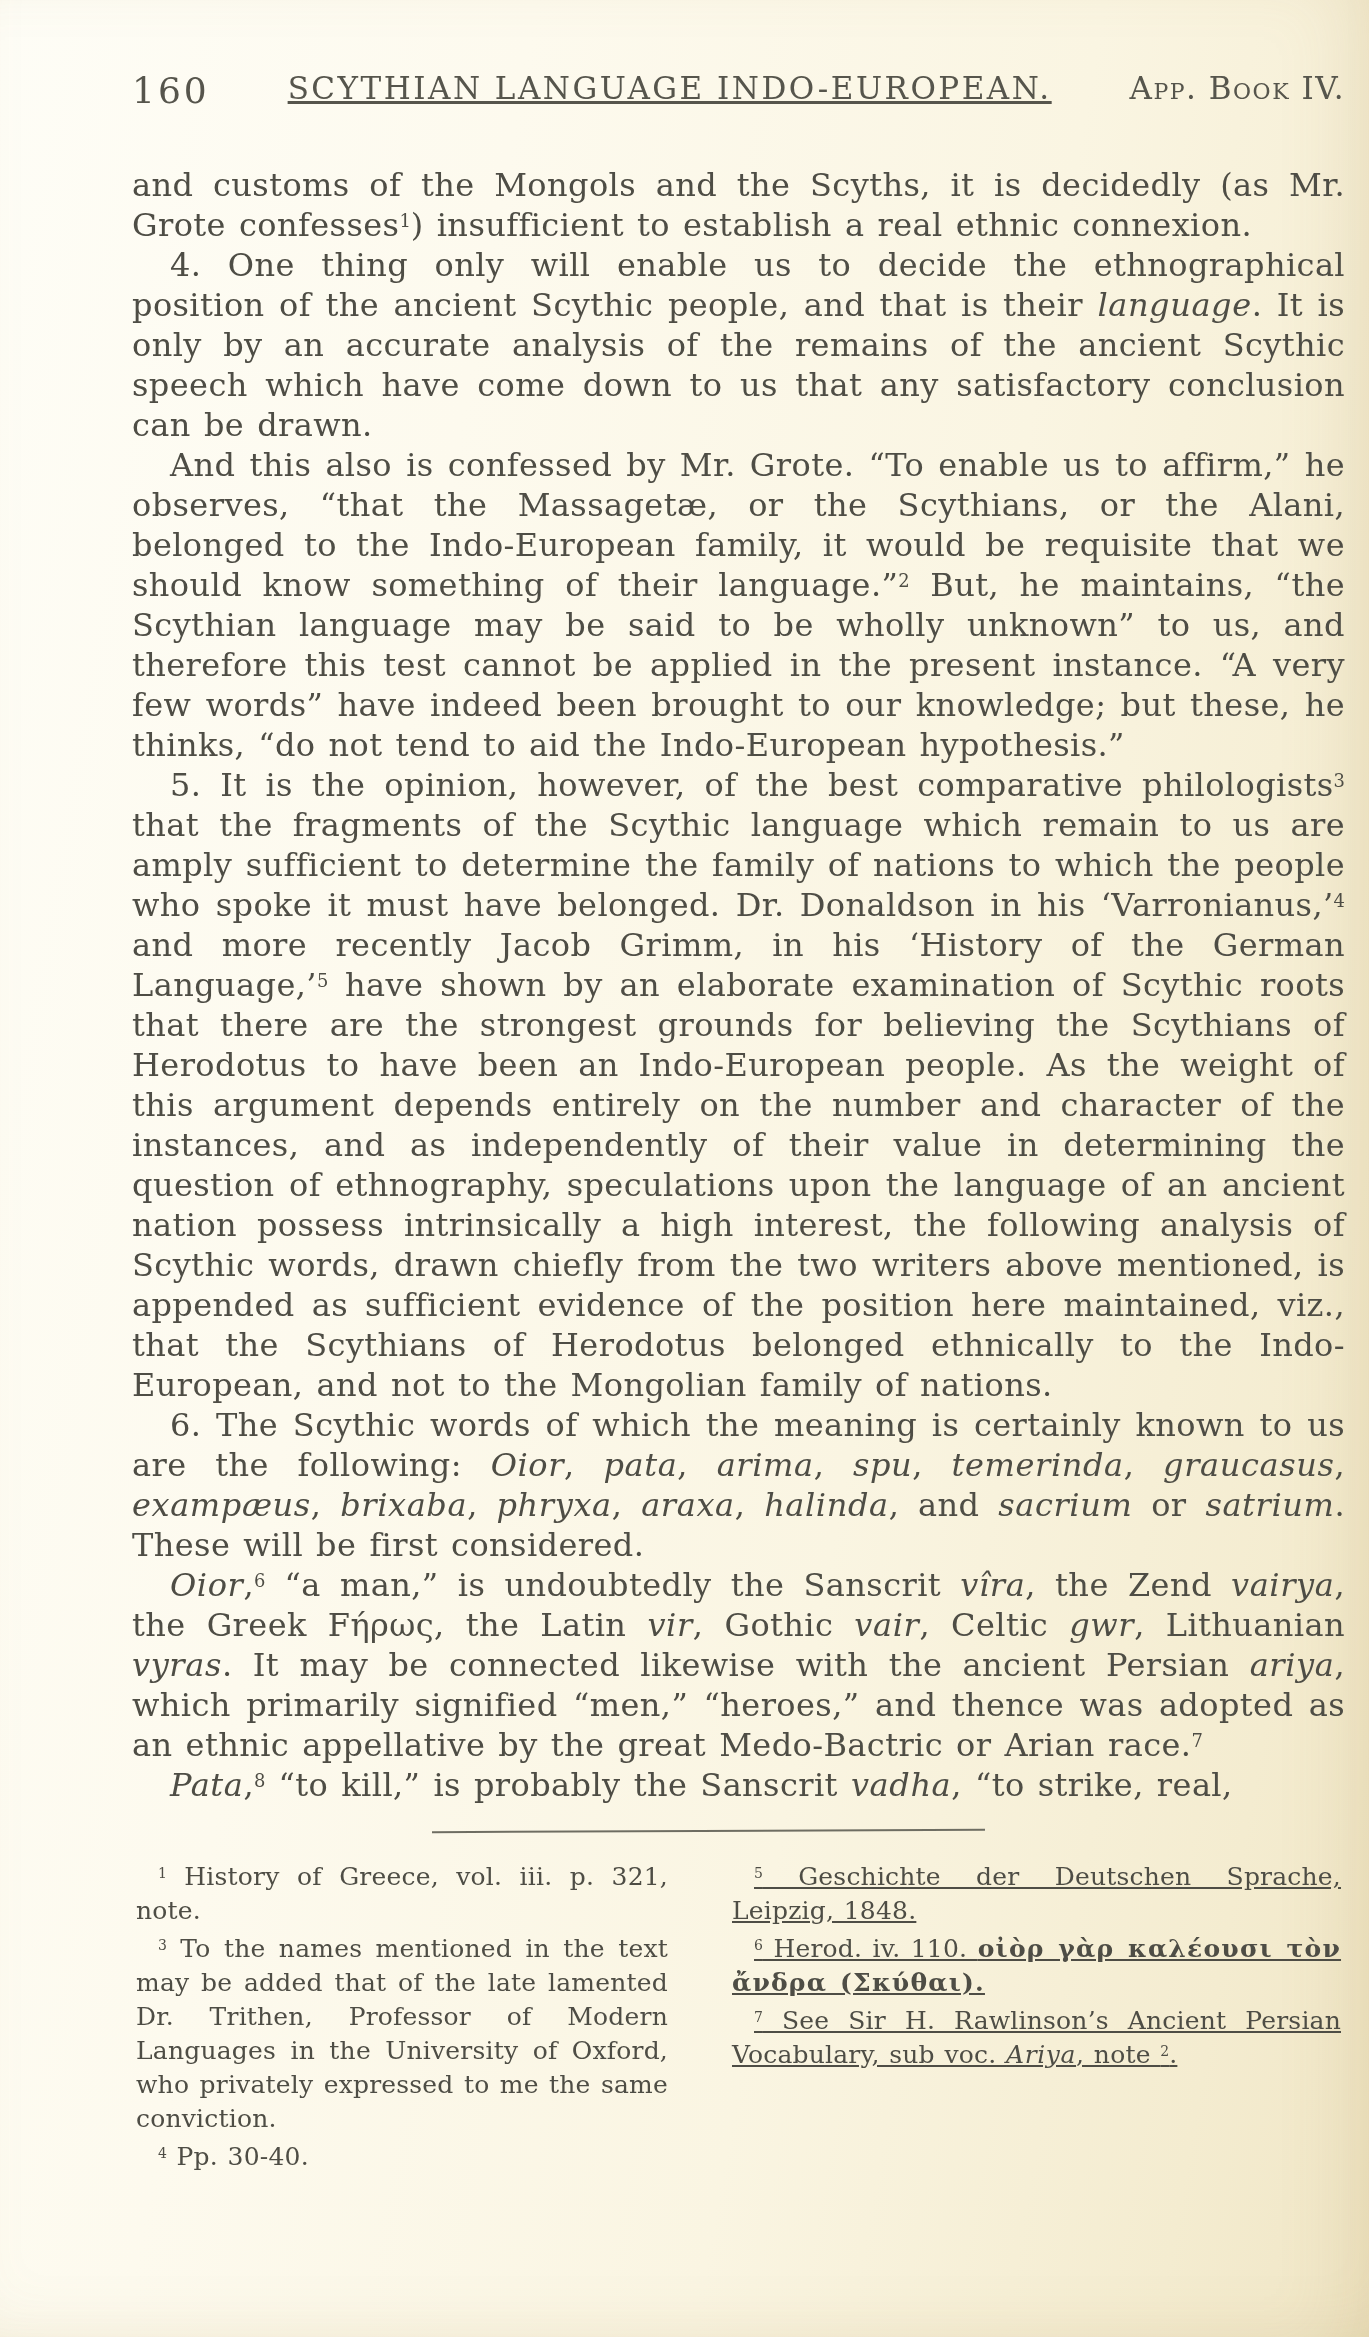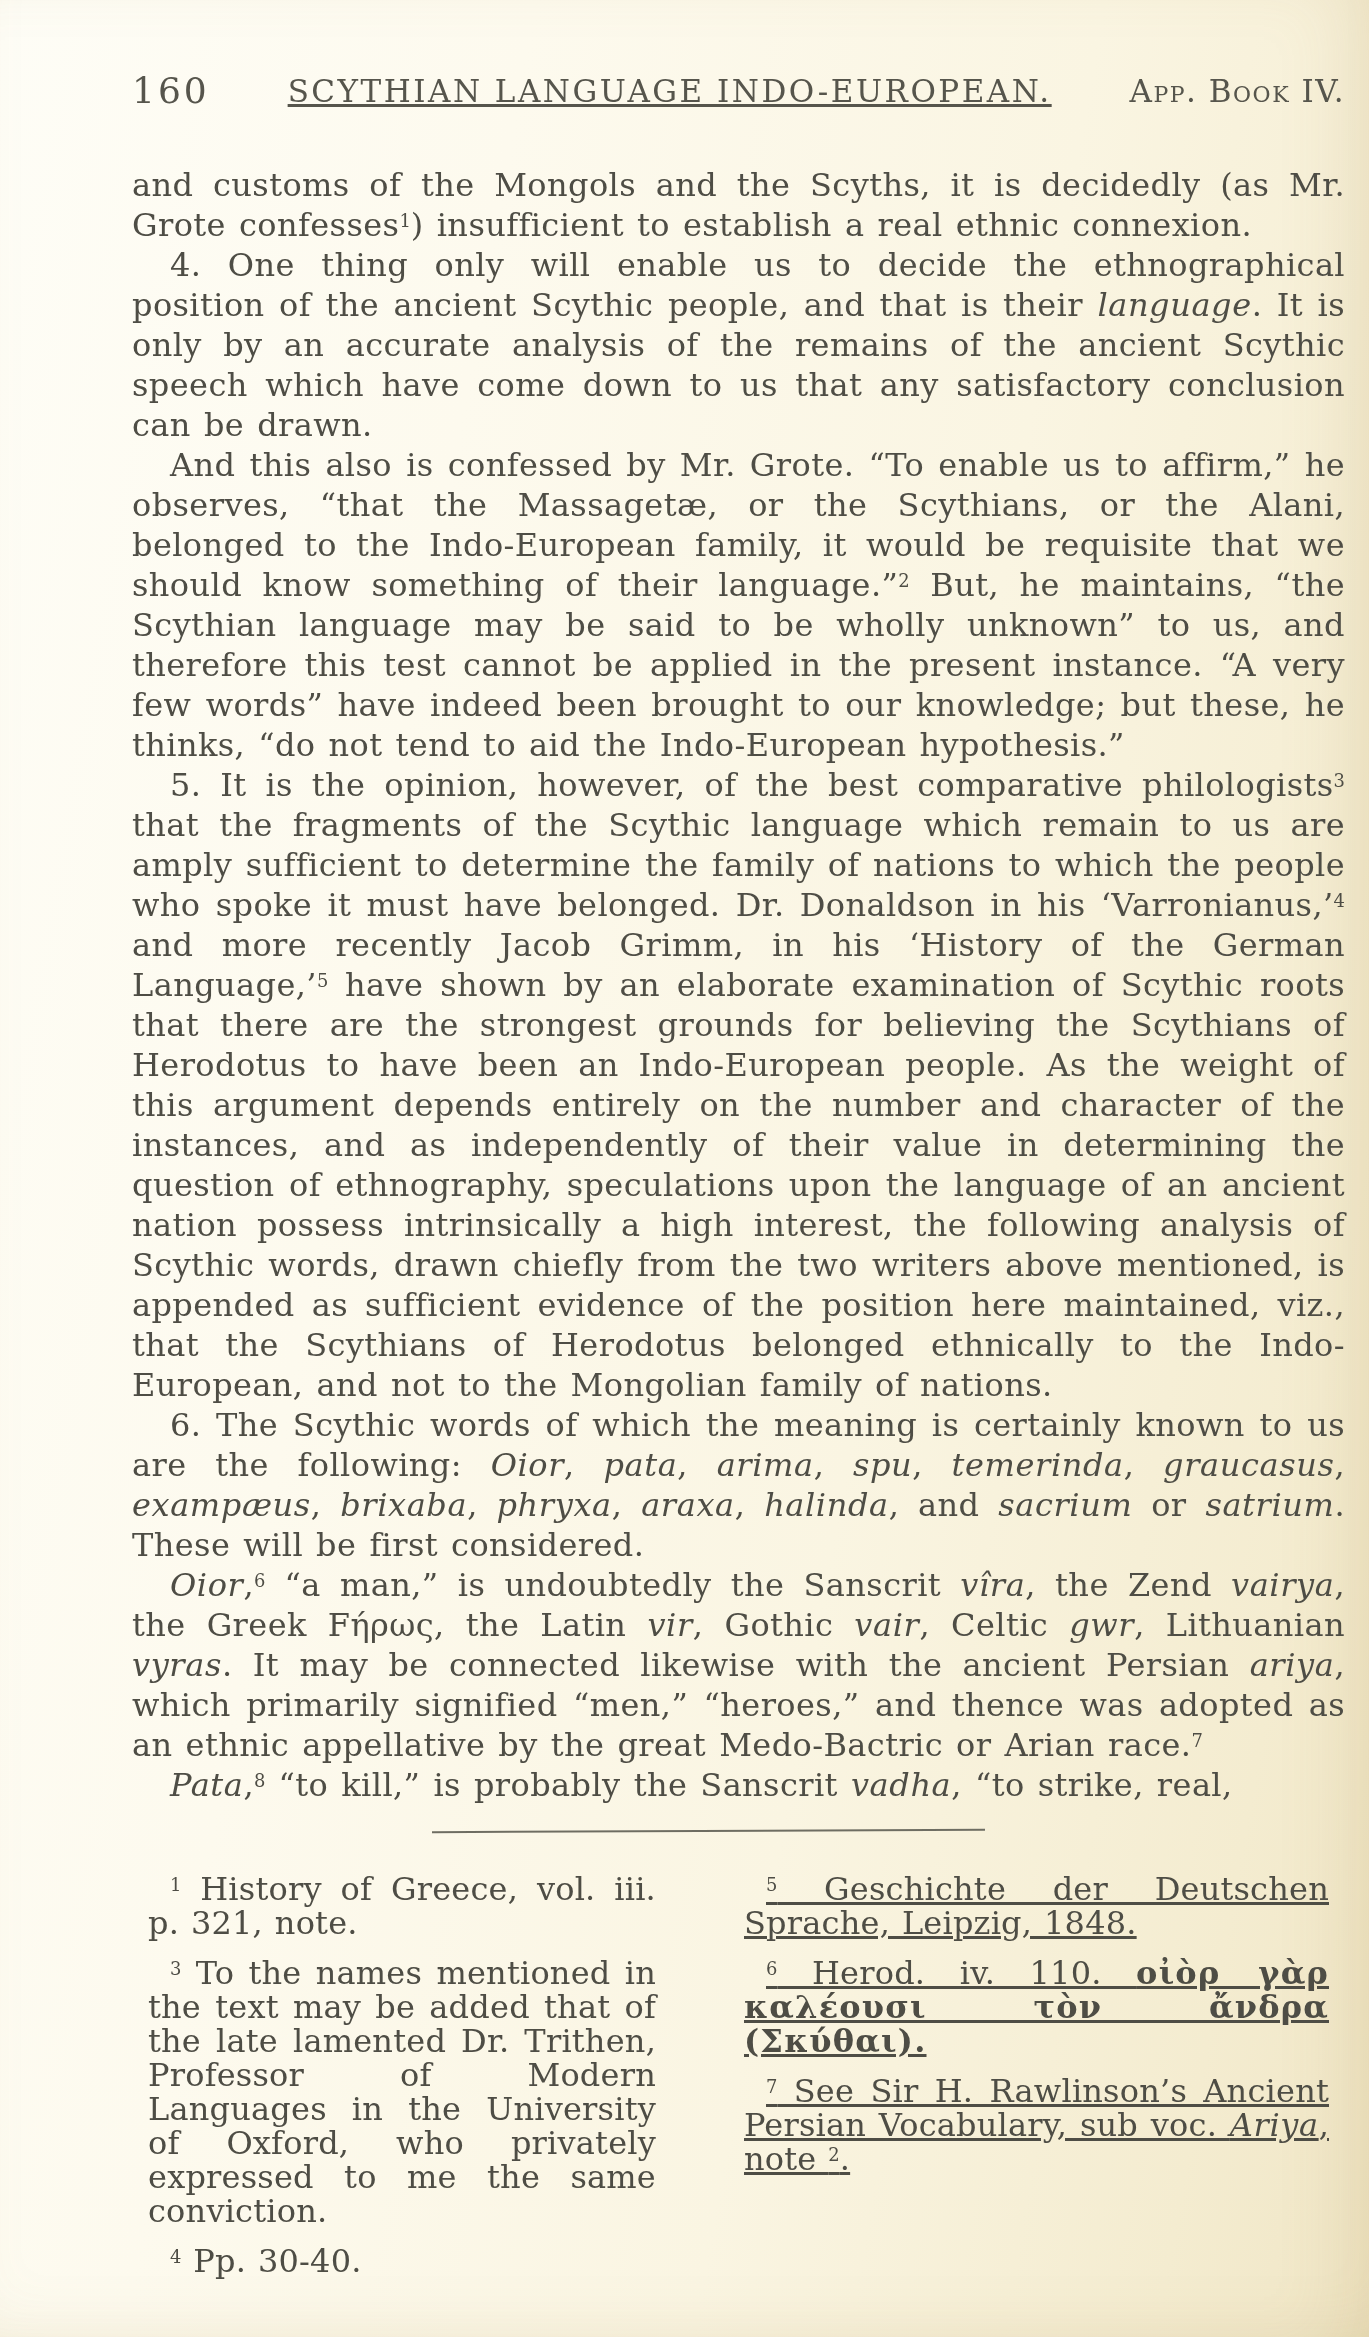--- a/index.html
+++ b/index.html
@@ -19,21 +19,21 @@
     width: 100%;
     height: 100%;
     padding: 70px 24px 0 132px;
     color: #4e4d45;
     font-family: "DejaVu Serif", "Liberation Serif", serif;
     box-shadow: inset -50px 0 80px -40px rgba(170,140,70,0.18), inset 0 -40px 70px -40px rgba(170,140,70,0.10);
   }
   .page-header {
     display: flex;
     justify-content: space-between;
-    align-items: center;
+    align-items: flex-start;
     color: #56554c;
     margin-bottom: 54px;
   }
   .page-number {
     font-size: 36px;
     letter-spacing: 3px;
   }
   .running-title {
     font-size: 31px;
     letter-spacing: 2.5px;
@@ -73,22 +73,22 @@
     transform: rotate(-0.25deg);
   }
   .footnotes {
     display: flex;
     gap: 56px;
     margin-top: 24px;
   }
   .fcol-left { width: 540px; flex: none; }
   .fcol-right { flex: 1; text-decoration: underline; }
   .footnotes p {
-    margin: 16px;
-    font-size: 32px;
+    margin: 4px;
+    font-size: 25px;
     line-height: 34px;
     text-align: justify;
     text-indent: 22px;
     letter-spacing: 0.2px;
     word-spacing: 1.5px;
   }
   .greek {
     font-weight: bold;
     letter-spacing: 1.2px;
     word-spacing: 3px;

